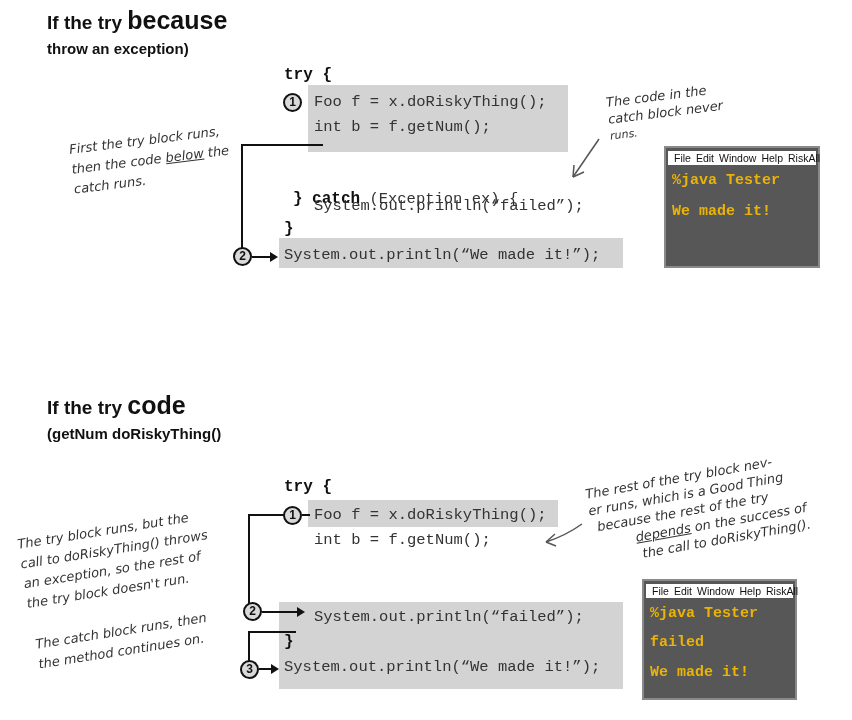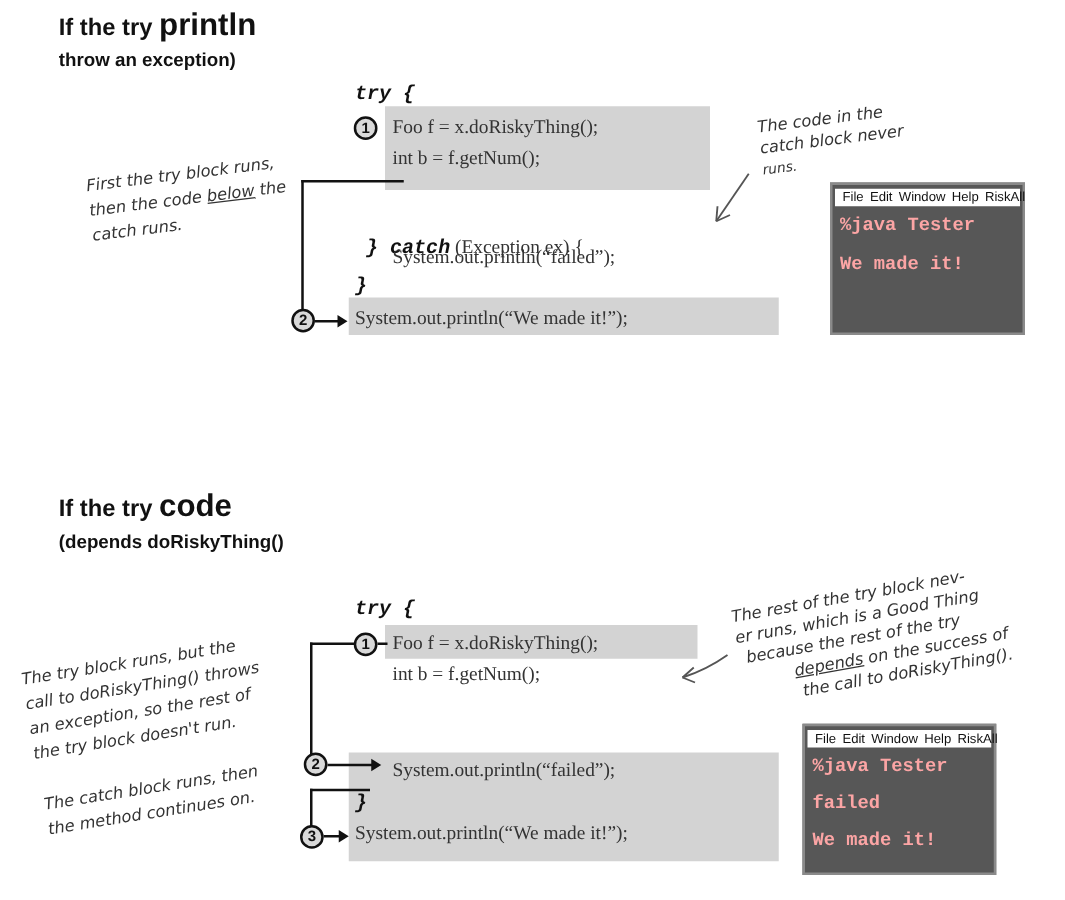--- a/index.html
+++ b/index.html
@@ -2,39 +2,39 @@
 <html><head>
 <meta charset="utf-8">
 <style>
   html, body { margin:0; padding:0; background:#ffffff; }
   body { width:852px; height:720px; position:relative; overflow:hidden; font-family:"Liberation Sans", sans-serif; color:#111; }
   .abs { position:absolute; }
   .h-title { font-family:"Liberation Sans", sans-serif; font-weight:bold; font-size:19px; color:#111; white-space:nowrap; }
   .h-title .big { font-size:25px; }
   .h-sub { font-family:"Liberation Sans", sans-serif; font-weight:bold; font-size:15px; line-height:19px; color:#111; }
   .h-sub i { font-style:italic; }
-  .code { font-family:Liberation Serif, serif; font-size:15.5px; color:#333; white-space:pre; }
-  .kw { font-family:"Liberation Mono", monospace; font-weight:bold; font-size:16px; color:#111; white-space:pre;font-style:italic; }
+  .code { font-family:Liberation Mono, monospace; font-size:15.5px; color:#333; white-space:pre; }
+  .kw { font-family:"Liberation Mono", monospace; font-weight:bold; font-size:16px; color:#111; white-space:pre; }
   .gray { background:#d3d3d3; }
   .note { font-family:"DejaVu Sans", sans-serif; font-size:13px; color:#333; line-height:20px; white-space:nowrap; font-style:italic; }
   .circle { width:15px; height:15px; border:2px solid #111; border-radius:50%; background:#d9d9d9; font-family:"Liberation Sans", sans-serif; font-weight:bold; font-size:12px; text-align:center; line-height:15px; color:#111; box-sizing:content-box; }
   .line-h { height:2px; background:#111; }
   .line-v { width:2px; background:#111; }
   .arrowhead { width:0; height:0; border-top:5px solid transparent; border-bottom:5px solid transparent; border-left:8px solid #111; }
   .term { background:#575757; border:2px solid #8a8a8a; box-sizing:border-box; }
   .term-menu { background:#fff; margin:3px 2px 0 2px; height:14px; font-family:"Liberation Sans", sans-serif; font-size:10.5px; color:#111; line-height:14px; padding-left:6px; white-space:nowrap; }
   .term-menu span { margin-right:5px; }
-  .term-line { font-family:"Liberation Mono", monospace; font-weight:bold; font-size:15px; color:#fca5a5; white-space:pre; position:absolute; left:6px; }
+  .term-line { font-family:"Liberation Mono", monospace; font-weight:bold; font-size:15px; color:#eab308; white-space:pre; position:absolute; left:6px; }
   .underline { text-decoration:underline; }
 </style>
 </head>
 <body>
 
 <div class="abs h-title" style="left:47px; top:6px;">
-  <span>If the try </span><span class="big">println</span>
+  <span>If the try </span><span class="big">because</span>
 </div>
 <div class="abs h-sub" style="left:47px; top:39px;">
   <div>throw an exception)</div>
 </div>
 
 <div class="abs kw" style="left:284px; top:66px;">try {</div>
 <div class="abs gray" style="left:308px; top:85px; width:260px; height:67px;"></div>
 <div class="abs code" style="left:314px; top:93px;">Foo f = x.doRiskyThing();</div>
 <div class="abs code" style="left:314px; top:118px;">int b = f.getNum();</div>
 <div class="abs circle" style="left:283px; top:93px;">1</div>
@@ -73,21 +73,21 @@
     <span>File</span><span>Edit</span><span>Window</span><span>Help</span><span>RiskAll</span>
   </div>
   <div class="term-line" style="top:24px;">%java Tester</div>
   <div class="term-line" style="top:55px;">We made it!</div>
 </div>
 
 <div class="abs h-title" style="left:47px; top:391px;">
   <span>If the try </span><span class="big">code</span>
 </div>
 <div class="abs h-sub" style="left:47px; top:424px;">
-  <div>(depends doRiskyThing()</div>
+  <div>(getNum doRiskyThing()</div>
 </div>
 
 <div class="abs kw" style="left:284px; top:478px;">try {</div>
 <div class="abs gray" style="left:308px; top:500px; width:250px; height:27px;"></div>
 <div class="abs code" style="left:314px; top:506px;">Foo f = x.doRiskyThing();</div>
 <div class="abs code" style="left:314px; top:531px;">int b = f.getNum();</div>
 
 <div class="abs" style="left:284px; top:583px; white-space:pre;">
   <span class="kw">} </span><span class="kw">catch</span><span class="code"> (Exception ex) {</span>
 </div>

